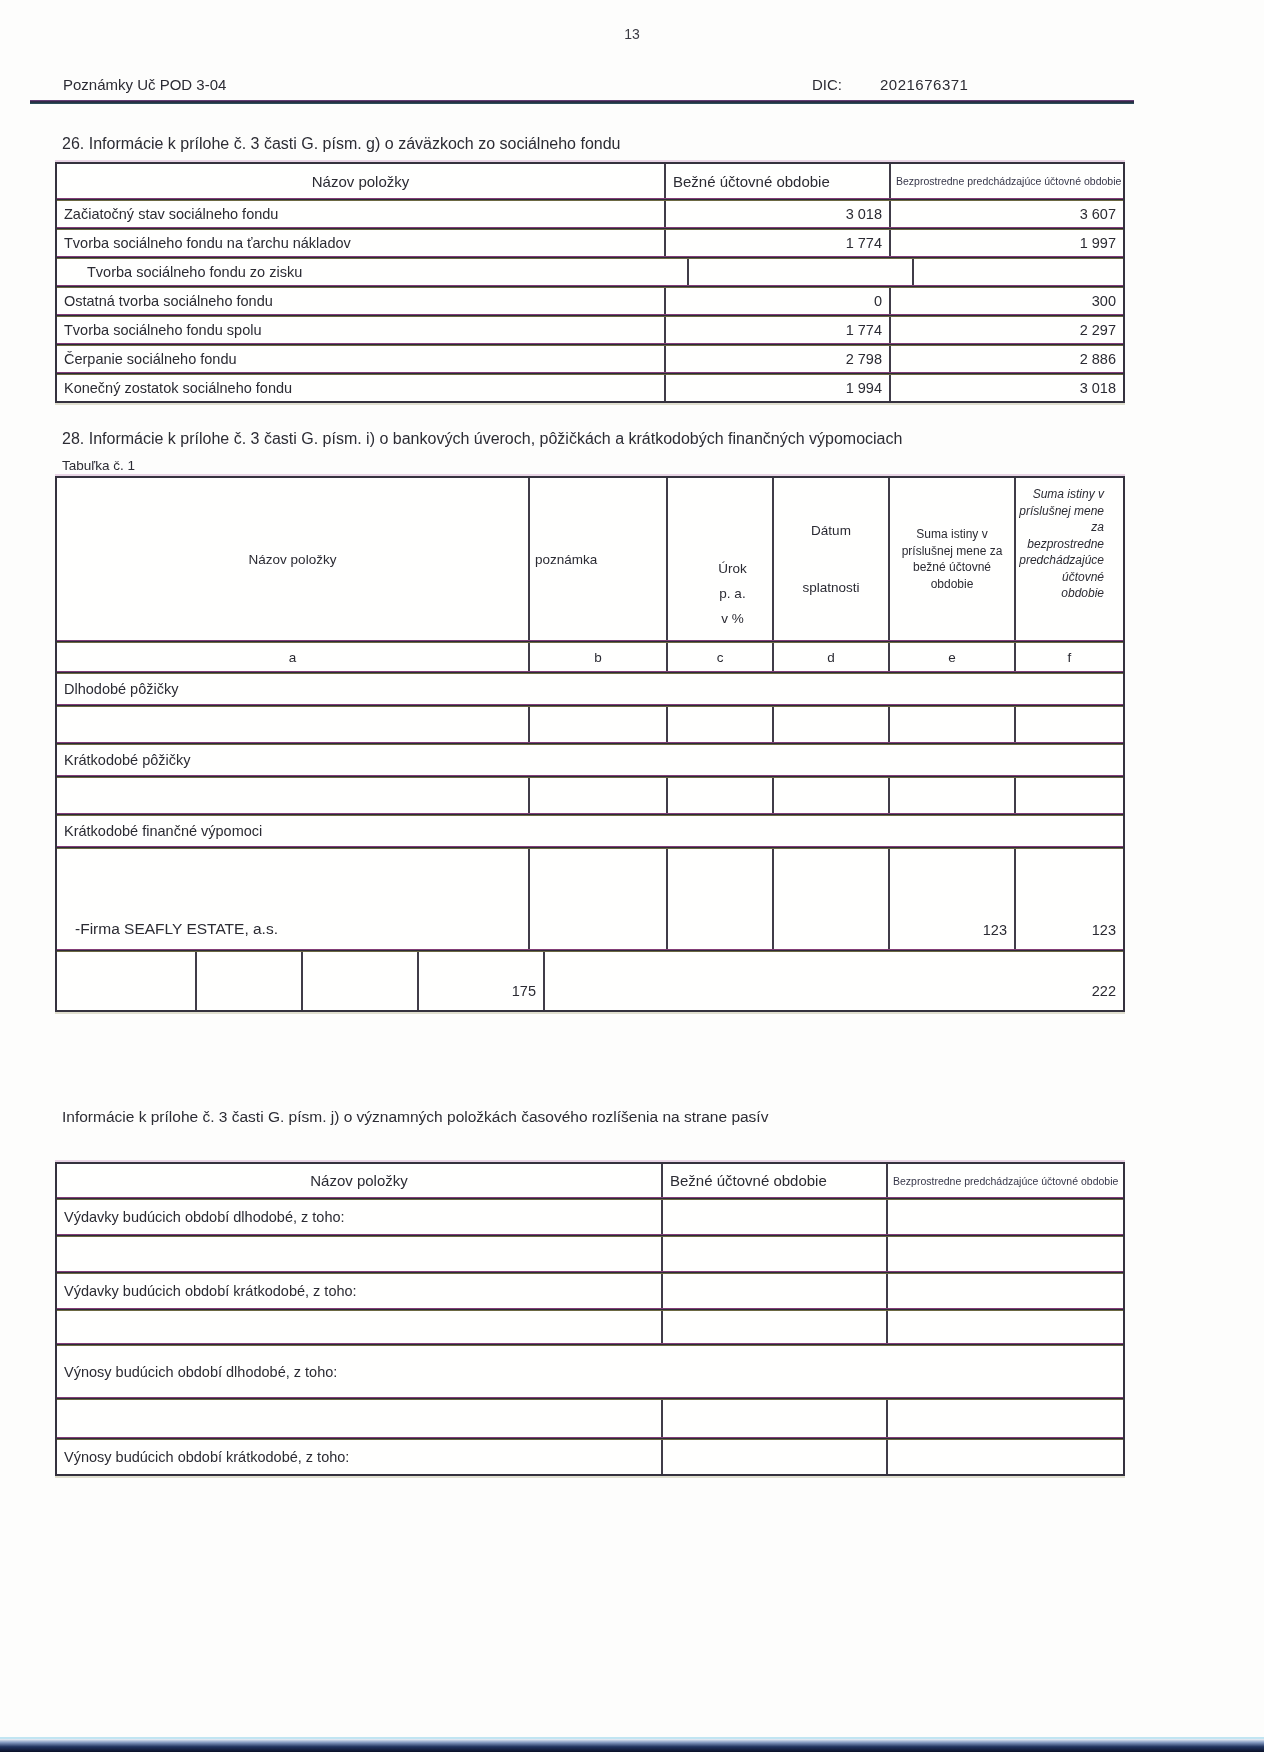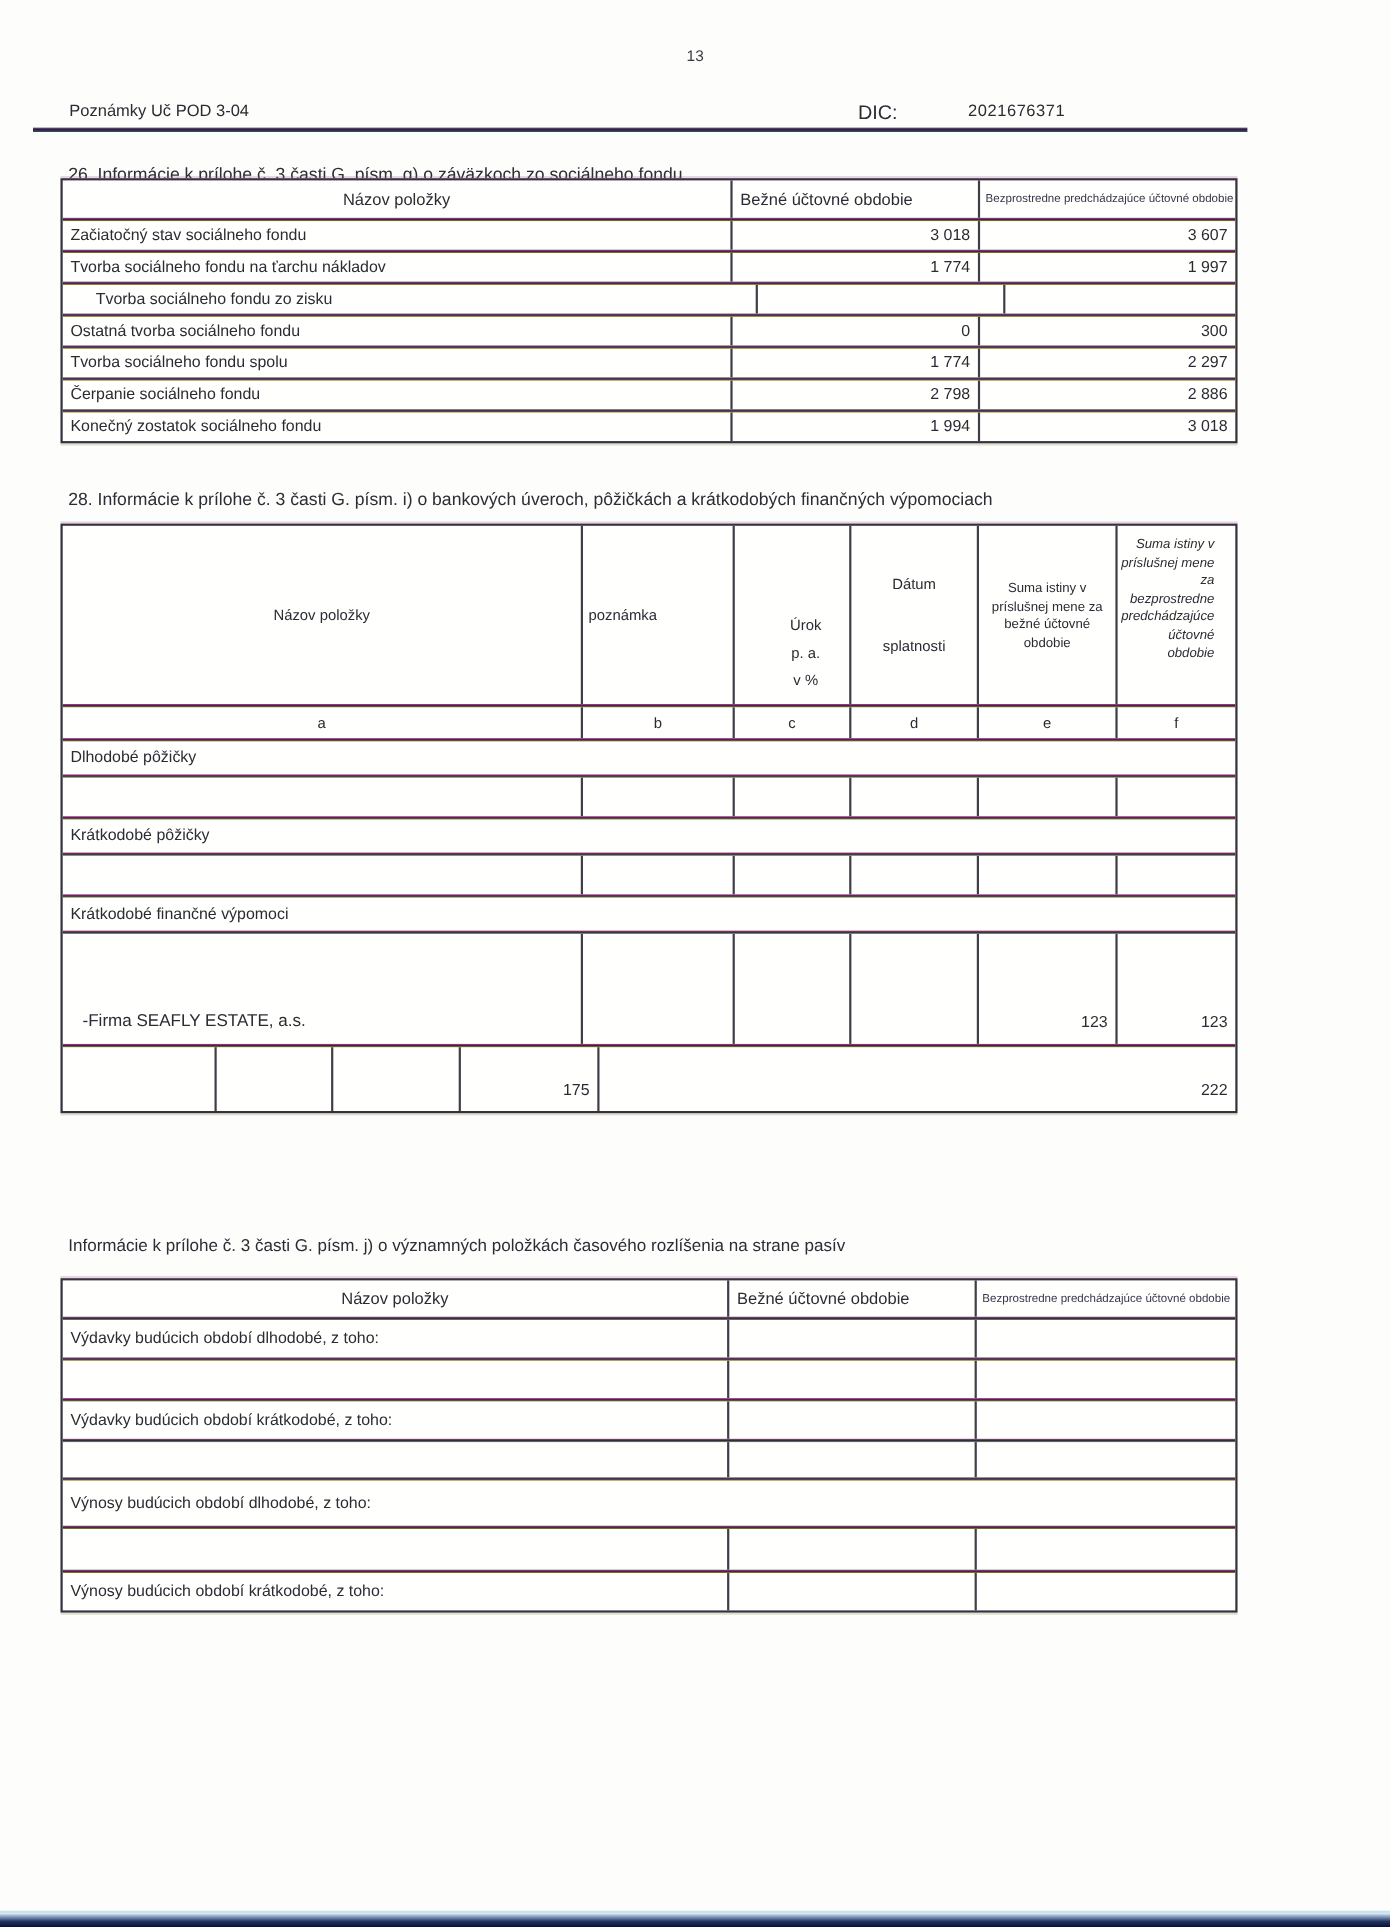--- a/index.html
+++ b/index.html
@@ -2,24 +2,24 @@
 <html><head>
 <meta charset="utf-8">
 <style>
   html,body{margin:0;padding:0;}
   body{
     width:1264px;height:1752px;position:relative;overflow:hidden;
     background:#fdfdfc;color:#2b2b33;
     font-family:"Liberation Sans", sans-serif;
     -webkit-font-smoothing:antialiased;
   }
-  .abs{position:absolute;margin-top:16px;}
+  .abs{position:absolute;}
   .pagenum{top:26px;left:0;width:100%;text-align:center;font-size:14px;color:#3a3a42;}
   .formlabel{top:76px;left:63px;font-size:15px;}
-  .diclabel{top:76px;left:780px;font-size:18px;}
+  .diclabel{top:76px;left:812px;font-size:15px;}
   .dicvalue{top:76px;left:880px;font-size:15px;letter-spacing:0.5px;}
   .rule{
     top:100px;left:30px;width:1104px;height:4px;
     background:linear-gradient(to bottom,#7e4a8e 0%,#222338 45%,#2f5a63 100%);
   }
   .sectitle{font-size:16px;color:#2c2c34;}
   .s26title{top:135px;left:62px;}
   .s28title{top:430px;left:62px;}
   .sjtitle{top:1108px;left:62px;font-size:15.5px;}
   .tcaption{top:458px;left:62px;font-size:13.5px;}
@@ -230,21 +230,21 @@
     <div class="c w3b"></div>
     <div class="c w3c"></div>
   </div>
   <div class="hl"></div>
   <div class="r" style="height:32px;">
     <div class="c w3a"></div>
     <div class="c w3b"></div>
     <div class="c w3c"></div>
   </div>
   <div class="hl"></div>
-  <div class="r" style="height:41px;">
+  <div class="r" style="height:51px;">
     <div class="c full vlbl">Výnosy budúcich období dlhodobé, z toho:</div>
   </div>
   <div class="hl"></div>
   <div class="r" style="height:37px;">
     <div class="c w3a"></div>
     <div class="c w3b"></div>
     <div class="c w3c"></div>
   </div>
   <div class="hl"></div>
   <div class="r" style="height:34px;">

